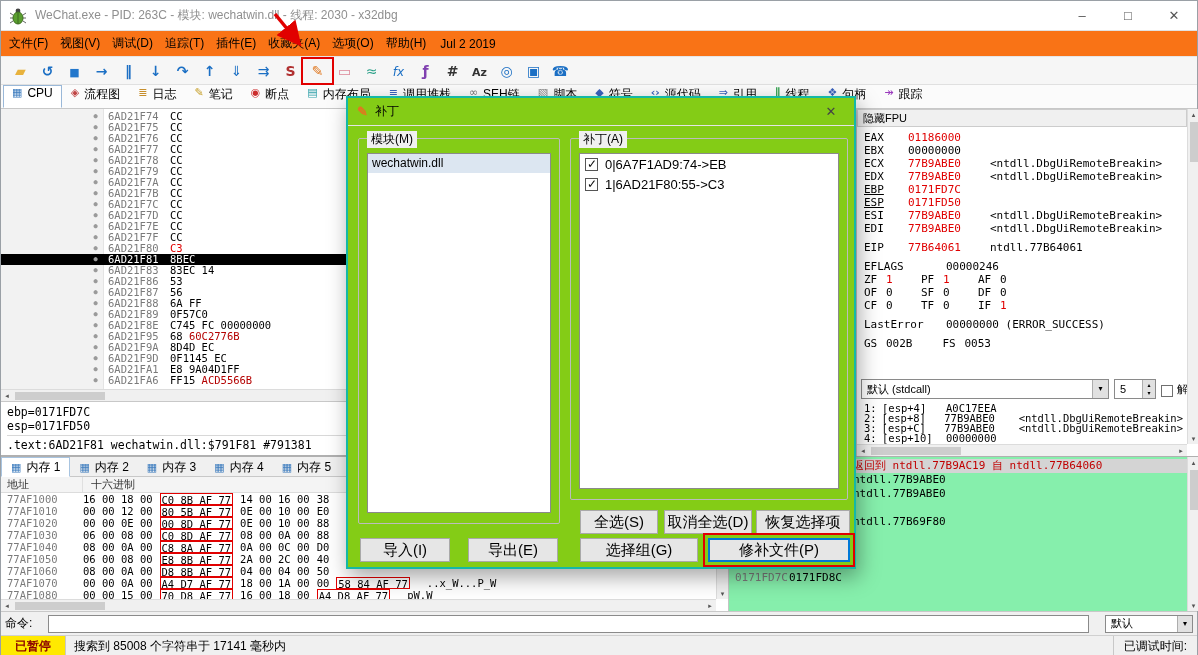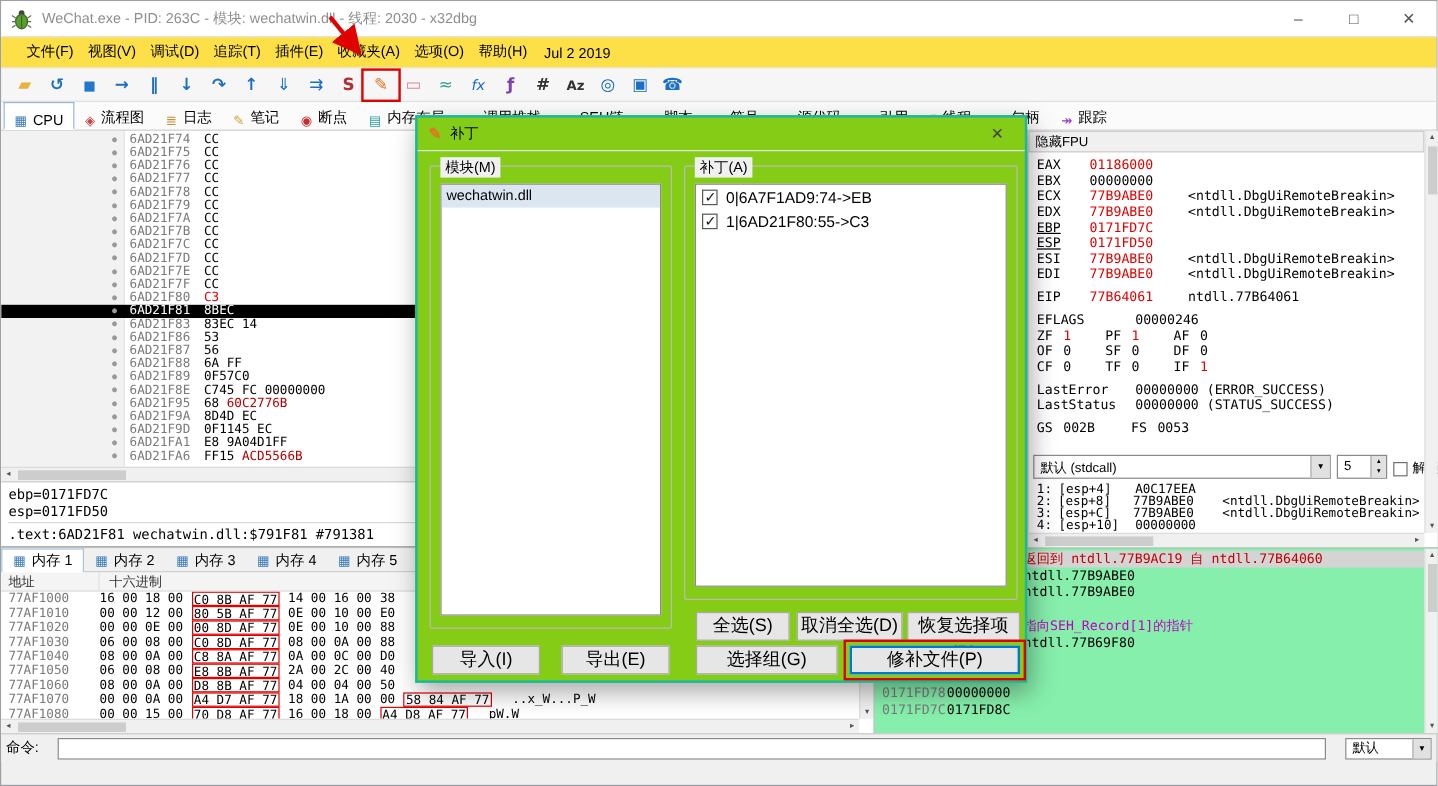--- a/index.html
+++ b/index.html
@@ -8,21 +8,21 @@
   .mono{font-family:"DejaVu Sans Mono",monospace}
   #app{position:absolute;inset:0;border:1px solid #9aa0a6;background:#f0f0f0}
 
   
   .titlebar{position:absolute;left:0;top:0;right:0;height:30px;background:#fff;border-bottom:1px solid #e2e2e2;display:flex;align-items:center;padding-left:8px}
   .title-text{color:#8f8f8f;margin-left:8px;font-size:12px}
   .win-controls{margin-left:auto;display:flex;height:100%}
   .win-btn{width:46px;height:100%;display:flex;align-items:center;justify-content:center;color:#555;font-size:13px;cursor:default}
 
   
-  .menubar{position:absolute;left:0;top:30px;right:0;height:26px;background:#fde047;display:flex;align-items:center;padding-left:15px;border-bottom:1px solid #e6e6e6}
+  .menubar{position:absolute;left:0;top:30px;right:0;height:26px;background:#f97316;display:flex;align-items:center;padding-left:2px;border-bottom:1px solid #e6e6e6}
   .menu-item{padding:4px 6px;white-space:nowrap}
   .build-date{margin-left:8px;white-space:nowrap}
 
   
   .toolbar{position:absolute;left:0;top:56px;right:0;height:28px;background:#f6f6f6;border-bottom:1px solid #e0e0e0;display:flex;align-items:center;padding-left:6px}
   .tb-btn{width:27px;height:26px;border:none;background:transparent;font-family:"DejaVu Sans",sans-serif;font-size:14px;line-height:26px;text-align:center;padding:0}
   [data-icon="open-folder-icon"]::before{content:"▰";color:#e8b23d}
   [data-icon="restart-icon"]::before{content:"↺";color:#1b6fc4;font-weight:bold}
   [data-icon="stop-icon"]::before{content:"■";color:#2277cc;font-size:11px}
   [data-icon="run-icon"]::before{content:"→";color:#1b6fc4;font-weight:bold}
@@ -55,21 +55,21 @@
   [data-icon="symbols-icon"]::before{content:"◆";color:#3a62bd}
   [data-icon="source-icon"]::before{content:"‹›";color:#3a62bd;font-weight:bold}
   [data-icon="references-icon"]::before{content:"⇒";color:#3a62bd}
   [data-icon="threads-icon"]::before{content:"∥";color:#2d9f4a;font-weight:bold}
   [data-icon="handles-tab-icon"]::before{content:"❖";color:#3a62bd}
   [data-icon="trace-icon"]::before{content:"↠";color:#9a3abd}
   [data-icon="memory-dump-icon"]::before{content:"▦";color:#3a7abd}
 
   
   .tabbar{position:absolute;left:0;top:84px;right:0;height:24px;background:#fbfbfb;border-bottom:1px solid #c8c8c8;display:flex;align-items:flex-end;padding-left:2px}
-  .tab{height:23px;display:flex;align-items:flex-end;padding:0 8px;border:1px solid transparent;white-space:nowrap}
+  .tab{height:23px;display:flex;align-items:flex-start;padding:0 8px;border:1px solid transparent;white-space:nowrap}
   .tab.selected{background:#fff;border-color:#9ab8d8;border-bottom-color:#fff}
   .tab-ic{margin-right:5px;font-size:11px;font-family:"DejaVu Sans",sans-serif}
 
   
   .disasm{position:absolute;left:0;top:108px;width:855px;height:292px;background:#fff;overflow:hidden}
   .gutter{position:absolute;left:0;top:0;bottom:0;width:103px;background:#f2f2f2;border-right:1px solid #e4e4e4}
   .asm-rows{position:absolute;left:0;top:2px;right:0}
   .asm-row{height:11px;line-height:11px;font-family:"DejaVu Sans Mono",monospace;font-size:10.5px;display:flex;white-space:pre;padding-left:86px;background-clip:content-box}
   .asm-row .bp{width:17px;text-align:center;color:#9a9a9a;font-size:7px}
   .asm-row .bp::before{content:"●"}
@@ -154,21 +154,21 @@
   .disasm-hscroll{left:0;top:280px;width:855px}
   .dump-hscroll{left:0;bottom:0;right:12px}
   .dump-vscroll{right:0;top:36px;bottom:12px}
   .regs-hscroll{left:0;top:335px;right:12px}
   .regs-vscroll{right:0;top:0;bottom:12px}
   .stack-vscroll{right:0;top:0;bottom:0}
 
   
   .cmdbar{position:absolute;left:0;top:610px;right:0;height:24px;background:#f0f0f0;border-top:1px solid #c8c8c8;display:flex;align-items:center;padding:0 4px;gap:16px}
   .cmd-input{flex:1;height:18px;border:1px solid #8a8a8a;background:#fff;font-family:"DejaVu Sans Mono",monospace;font-size:11px;padding:0 3px}
-  .cmd-combo{width:72px;height:18px;border:1px solid #8a8a8a;background:#fff;display:flex;align-items:flex-start;padding-left:5px;font-size:11px}
+  .cmd-combo{width:88px;height:18px;border:1px solid #8a8a8a;background:#fff;display:flex;align-items:flex-start;padding-left:5px;font-size:11px}
   .combo-arrow{margin-left:auto;width:15px;background:#e1e1e1;border-left:1px solid #adadad;text-align:center;font-size:8px;height:16px;line-height:16px}
   .statusbar{position:absolute;left:0;top:634px;right:0;height:21px;background:#f0f0f0;border-top:1px solid #d0d0d0;display:flex;align-items:center}
   .status-badge{background:#ffe900;color:#8b0000;font-weight:bold;padding:0 14px;height:100%;display:flex;align-items:center;border-right:1px solid #c8c8c8}
   .status-msg{padding-left:8px}
   .status-right{margin-left:auto;padding:0 10px;border-left:1px solid #c8c8c8;height:100%;display:flex;align-items:center}
 
   
   .dialog{position:absolute;left:345px;top:95px;width:510px;height:473px;background:#84cc16;border:2px solid #14b8a6;box-shadow:3px 8px 20px rgba(0,0,0,.35);z-index:50}
   .dlg-title{height:28px;display:flex;align-items:center;padding:0 9px;border-bottom:1px solid #e4e4e4}
   .dlg-title-icon{margin-right:7px;font-size:13px}
@@ -640,25 +640,20 @@
         <span class="s-comment">ntdll.77B9ABE0</span>
       </div>
         <div class="stack-row">
         <span class="s-addr"></span>
         <span class="s-val"></span>
         <span class="s-comment"></span>
       </div>
         <div class="stack-row">
         <span class="s-addr"></span>
         <span class="s-val"></span>
-        <span class="s-comment seh">指向SEH_Record[1]的指针</span>
-      </div>
-        <div class="stack-row">
-        <span class="s-addr"></span>
-        <span class="s-val"></span>
         <span class="s-comment">ntdll.77B69F80</span>
       </div>
         <div class="stack-row">
         <span class="s-addr"></span>
         <span class="s-val"></span>
         <span class="s-comment"></span>
       </div>
         <div class="stack-row">
         <span class="s-addr"></span>
         <span class="s-val"></span>
@@ -756,24 +751,20 @@
           <span class="flag"><span class="f-n">DF</span><span class="f-v">0</span></span>
           <span class="flag"><span class="f-n">CF</span><span class="f-v">0</span></span>
           <span class="flag"><span class="f-n">TF</span><span class="f-v">0</span></span>
           <span class="flag"><span class="f-n">IF</span><span class="f-v changed">1</span></span>
         </div>
       <div class="reg-gap"></div>
       <div class="reg-row">
         <span class="r-name wide">LastError</span>
         <span class="r-val" style="width:auto">00000000 (ERROR_SUCCESS)</span>
       </div>
-      <div class="reg-row">
-        <span class="r-name wide">LastStatus</span>
-        <span class="r-val" style="width:auto">00000000 (STATUS_SUCCESS)</span>
-      </div>
       <div class="reg-gap"></div>
       <div class="segs">
 
       <span class="seg"><span class="f-n">GS</span><span class="f-v">002B</span></span>
           <span class="seg"><span class="f-n">FS</span><span class="f-v">0053</span></span>
         </div>
     </div>
     <div class="conv">
       <div class="conv-select">
         <span>默认 (stdcall)</span>
@@ -836,20 +827,25 @@
 
   <div class="cmdbar">
     <span>命令:</span>
     <input class="cmd-input" value="" style="">
     <div class="cmd-combo">
       <span>默认</span>
       <span class="combo-arrow">▾</span>
     </div>
   </div>
 
+  <div class="statusbar">
+    <span class="status-badge">已暂停</span>
+    <span class="status-msg">搜索到 85008 个字符串于 17141 毫秒内</span>
+    <span class="status-right">已调试时间:</span>
+  </div>
 
   <div class="dialog">
     <div class="dlg-title">
       <span class="dlg-title-icon" data-icon="patch-icon"></span>
       <span>补丁</span>
       <span class="dlg-close">✕</span>
     </div>
     <div class="groupbox mod-group">
       <span class="gb-label">模块(M)</span>
       <div class="listbox">

